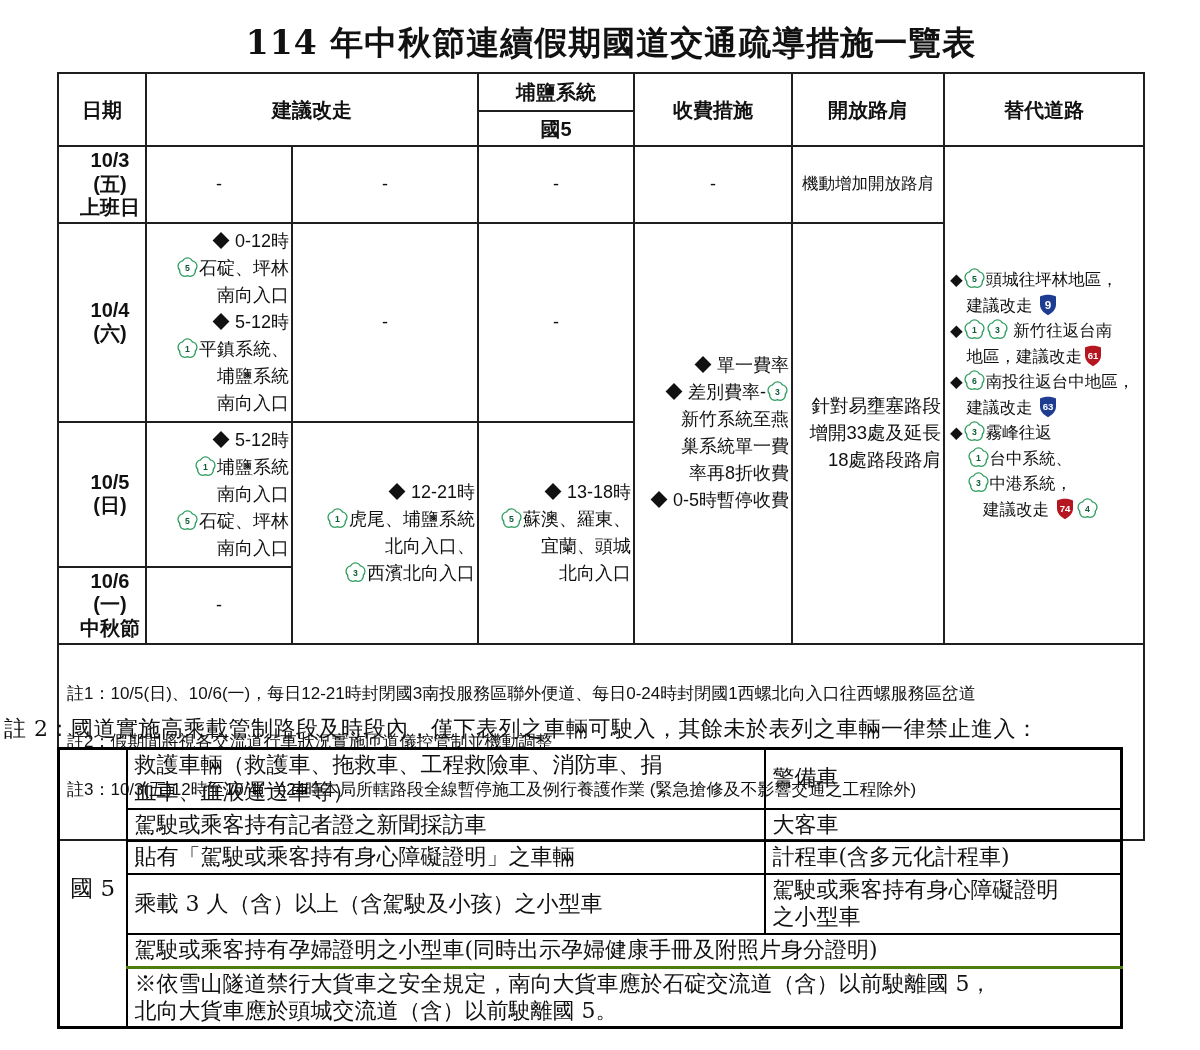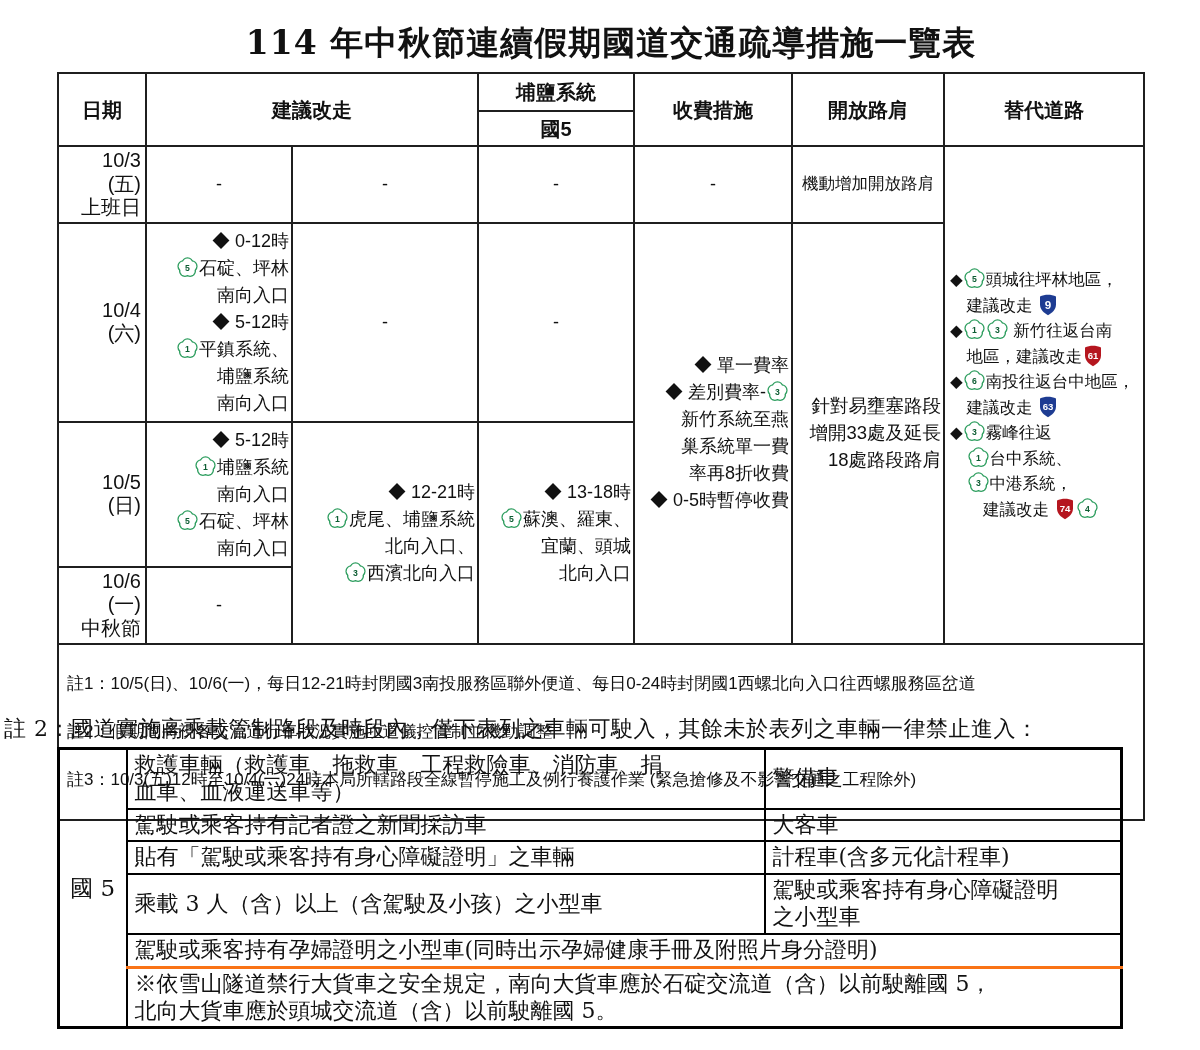--- a/index.html
+++ b/index.html
@@ -6,38 +6,38 @@
   .page{position:relative;width:1200px;height:1050px;background:#fff;overflow:hidden;
         font-family:"Liberation Sans",sans-serif;color:#111;}
   .title{position:absolute;top:10px;left:0;width:100%;margin:11px;text-align:center;
          font-family:"DejaVu Serif",serif;font-size:33px;font-weight:bold;letter-spacing:1px;}
   table{border-collapse:collapse;table-layout:fixed;}
   
   .t1{position:absolute;left:57px;top:72px;width:1086px;}
   .t1 th,.t1 td{border:2px solid #1f1f1f;vertical-align:middle;white-space:pre-line;
                 padding:2px 4px;overflow:hidden;}
   .t1 th{font-size:20px;font-weight:600;text-align:center;line-height:1.2;}
-  .t1 td.date{font-size:20px;font-weight:400;text-align:right;line-height:1.18;padding-left:20px;}
+  .t1 td.date{font-size:20px;font-weight:700;text-align:center;line-height:1.18;padding-left:20px;}
   .t1 td.c{text-align:center;font-size:18px;}
   .t1 td.small{font-size:16.5px;text-align:center;padding:2px 2px;}
   .t1 td.left{font-size:18px;line-height:1.5;text-align:right;padding:4px 2px 4px 5px;}
   .t1 td.toll{font-size:18px;line-height:1.5;padding-left:5px;margin-left:8px;}
   .t1 td.shoulder{font-size:18.5px;line-height:1.45;padding-left:7px;}
   .t1 td.alt{font-size:16.5px;line-height:1.55;padding:2px 1px 2px 5px;}
-  .t1 td.fnotes{font-size:17px;line-height:1.42;text-align:left;padding:3px 8px;vertical-align:middle;}
+  .t1 td.fnotes{font-size:17px;line-height:1.42;text-align:left;padding:13px 8px;vertical-align:middle;}
   
   .note{position:absolute;left:4px;font-family:"DejaVu Serif",serif;font-size:22px;
         white-space:pre-line;letter-spacing:.5px;}
   
   .t2{position:absolute;left:57px;top:747px;width:1063px;border:3px solid #000;
       font-family:"DejaVu Serif",serif;}
   .t2 td{border:2px solid #000;font-size:22px;line-height:1.22;padding:2px 7px;
          white-space:pre-line;vertical-align:middle;}
   .t2 td.t2label{text-align:center;font-size:23px;padding:2px 2px;}
-  .t2 tr.t2last td{border-top:3px solid #f97316;}
+  .t2 tr.t2last td{border-top:3px solid #4d7c0f;}
   
   .ic{display:inline-block;vertical-align:-4px;}
   .ic-flower{width:21px;height:21px;margin:0 1px;}
   .ic-shield{width:20px;height:22px;vertical-align:-5px;margin:0 1px;}
 </style>
 </head>
 <body>
 
 <div class="page">
 

